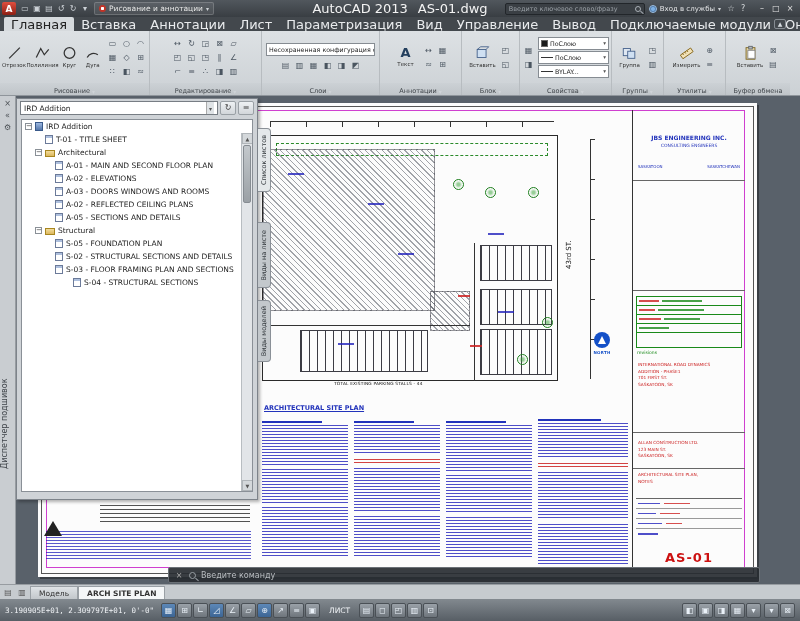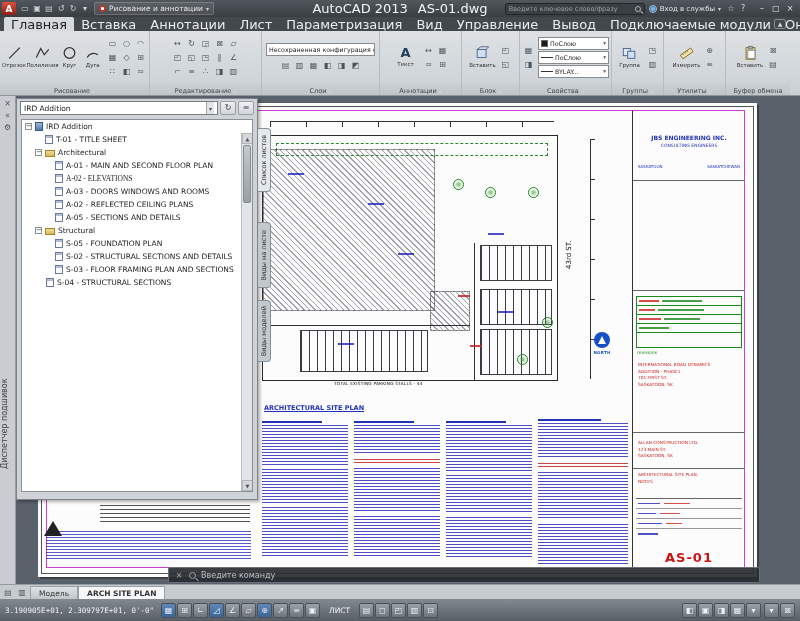--- a/index.html
+++ b/index.html
@@ -627,21 +627,21 @@
             <div class="trow" style="padding-left: 13px;">
               <span class="texp">−</span>
               <span class="tico folder"></span>
               <span class="tlab">Architectural</span>
             </div>
             <div class="trow" style="padding-left: 23px;">
               <span class="texp none"></span>
               <span class="tico sheet"></span>
               <span class="tlab">A-01 - MAIN AND SECOND FLOOR PLAN</span>
             </div>
-            <div class="trow" style="padding-left: 23px; font-family: Liberation Serif, serif;">
+            <div class="trow" style="padding-left: 23px;">
               <span class="texp none"></span>
               <span class="tico sheet"></span>
               <span class="tlab">A-02 - ELEVATIONS</span>
             </div>
             <div class="trow" style="padding-left: 23px;">
               <span class="texp none"></span>
               <span class="tico sheet"></span>
               <span class="tlab">A-03 - DOORS WINDOWS AND ROOMS</span>
             </div>
             <div class="trow" style="padding-left: 23px;">
@@ -667,21 +667,21 @@
             <div class="trow" style="padding-left: 23px;">
               <span class="texp none"></span>
               <span class="tico sheet"></span>
               <span class="tlab">S-02 - STRUCTURAL SECTIONS AND DETAILS</span>
             </div>
             <div class="trow" style="padding-left: 23px;">
               <span class="texp none"></span>
               <span class="tico sheet"></span>
               <span class="tlab">S-03 - FLOOR FRAMING PLAN AND SECTIONS</span>
             </div>
-            <div class="trow" style="padding-left: 14px;">
+            <div class="trow" style="padding-left: 41px;">
               <span class="texp none"></span>
               <span class="tico sheet"></span>
               <span class="tlab">S-04 - STRUCTURAL SECTIONS</span>
             </div>
           </div>
         <div class="pal-scroll">
           <div class="scroll-arrow sa-up">▲</div>
           <div class="thumb"></div>
           <div class="scroll-arrow sa-dn">▼</div>
         </div>

